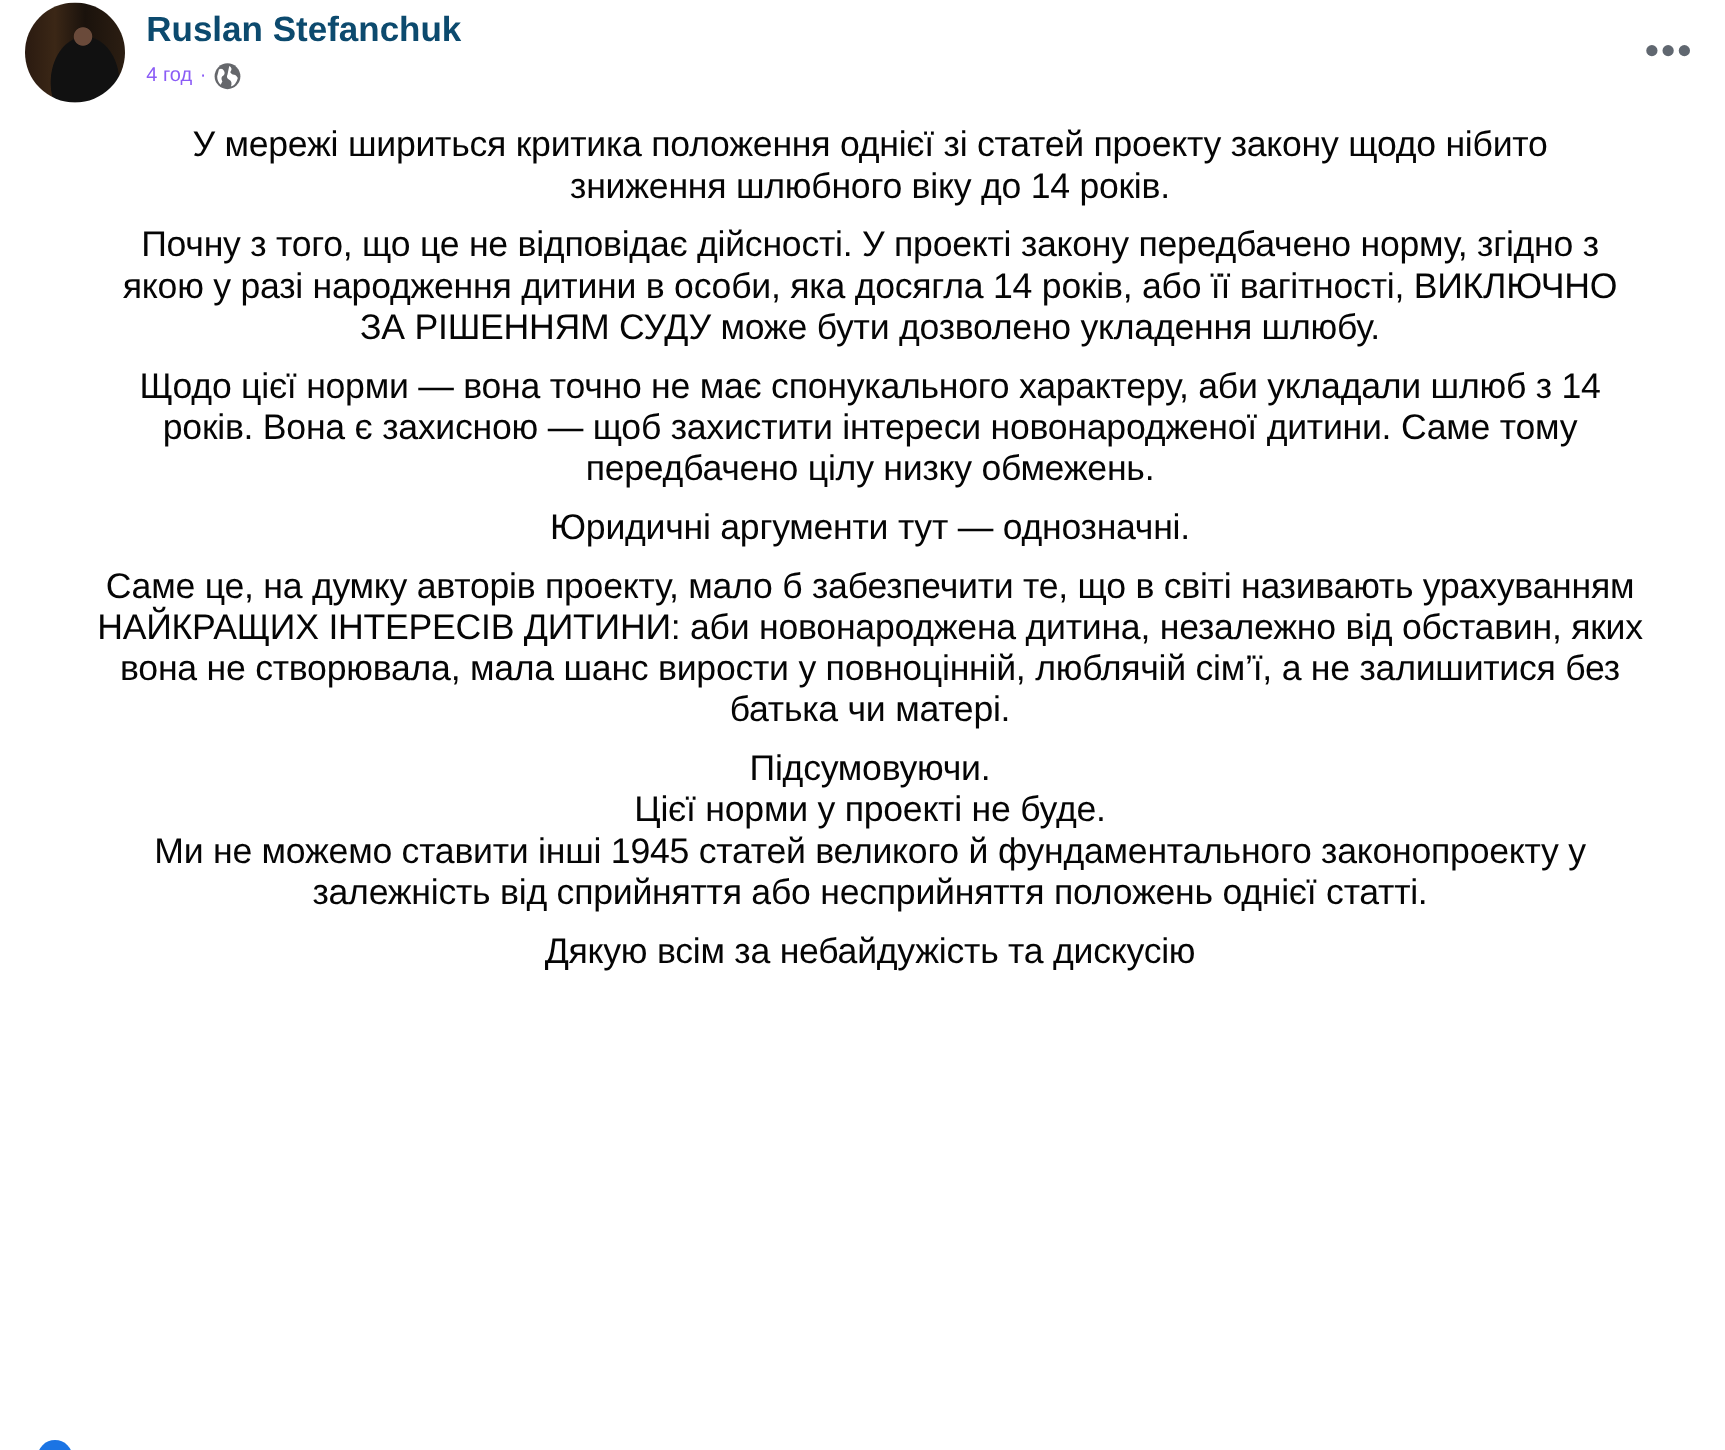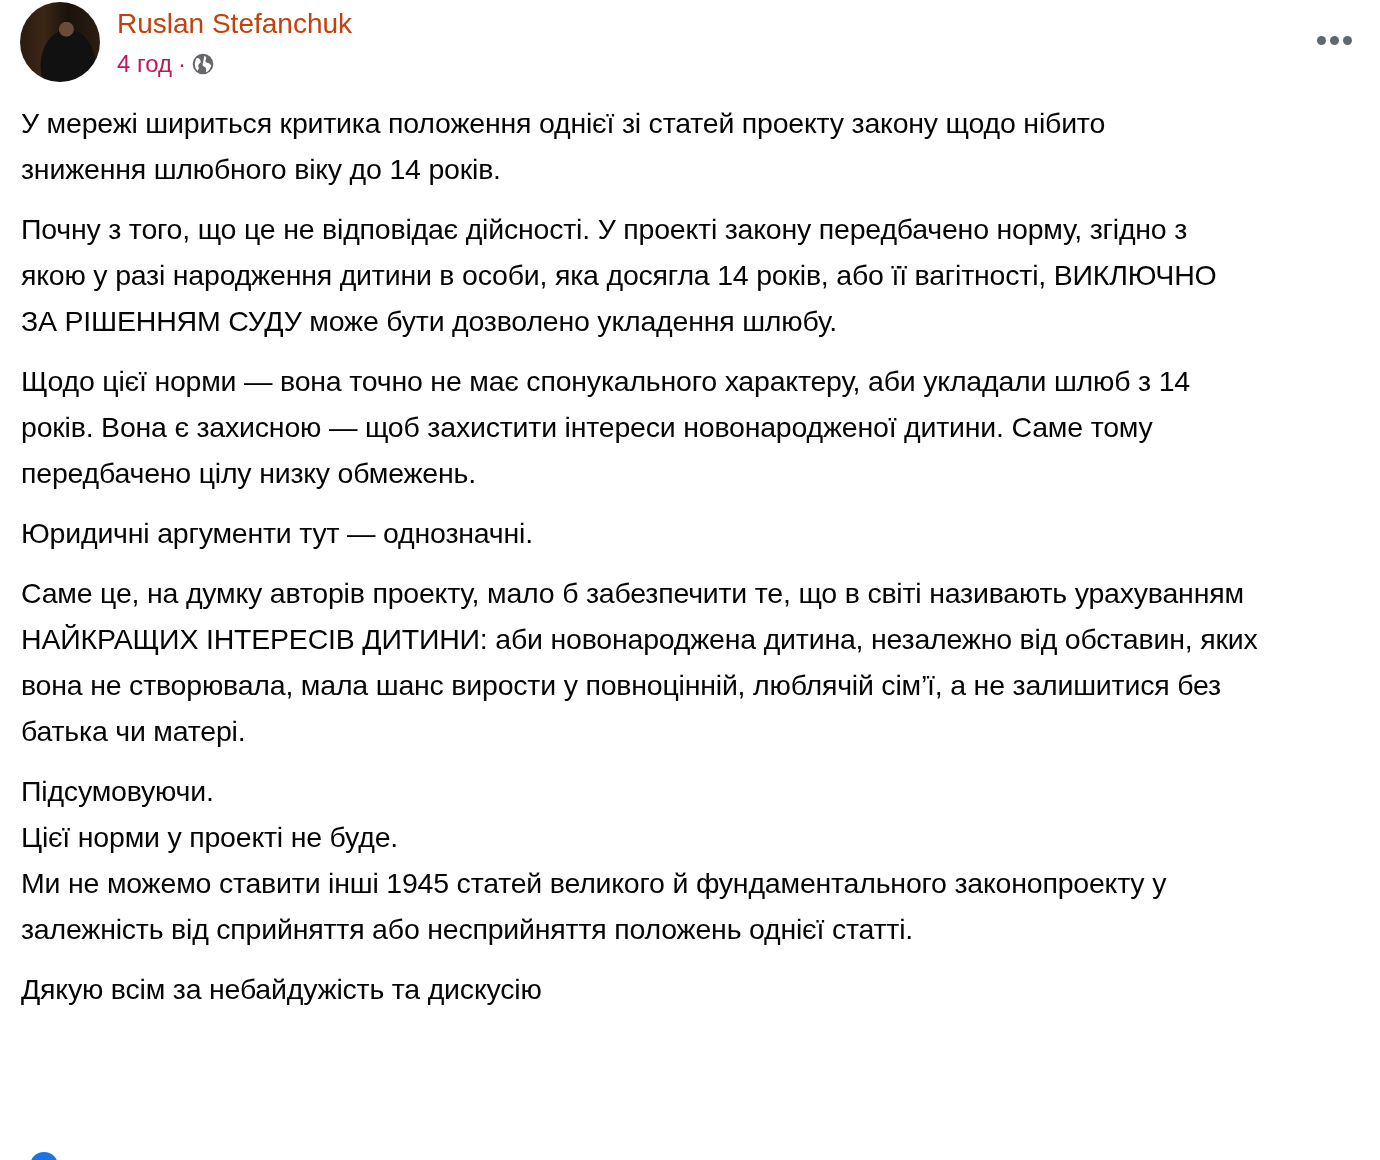--- a/index.html
+++ b/index.html
@@ -4,28 +4,28 @@
 <style>
   html, body { margin:0; padding:0; background:#ffffff; }
   body { width:1380px; height:1160px; overflow:hidden; position:relative;
          font-family:"Liberation Sans", sans-serif; color:#050505; }
   .header { position:absolute; left:20px; top:2px; height:82px; width:1340px; }
   .avatar { position:absolute; left:0; top:0; width:80px; height:80px; border-radius:50%;
             background: radial-gradient(circle at 58% 34%, #6a4a3a 0 10%, transparent 11%),
                         radial-gradient(ellipse at 60% 80%, #111 0 40%, transparent 41%),
                         linear-gradient(90deg, #2a1a10 0%, #3b2716 30%, #1a120c 60%, #2c1e12 100%);
             overflow:hidden; }
-  .author { position:absolute; left:97px; top:6px; font-size:28px; font-weight:normal; color:#c2410c; }
-  .meta { position:absolute; left:97px; top:48px; font-size:24px; color:#be185d; display:flex; align-items:center; gap:6px; }
+  .author { position:absolute; left:97px; top:6px; font-size:28px; font-weight:bold; color:#0c4a6e; }
+  .meta { position:absolute; left:97px; top:48px; font-size:16px; color:#8b5cf6; display:flex; align-items:center; gap:6px; }
   .globe { width:22px; height:22px; display:inline-block; }
   .more { position:absolute; right:2px; top:22px; width:48px; height:32px; display:flex;
           align-items:center; justify-content:center; gap:4px; cursor:pointer; }
   .more span { width:9px; height:9px; border-radius:50%; background:#606770; display:block; }
-  .body { position:absolute; left:21px; top:100px; width:1350px; font-size:28.5px; line-height:46px;
-          font-family:"Liberation Sans", sans-serif; letter-spacing:-0.2px; }
+  .body { position:absolute; left:21px; top:100px; width:1350px; font-size:28.5px; line-height:33px;
+          font-family:"Liberation Sans", sans-serif; letter-spacing:-0.2px;text-align:center; }
   .body p { margin:0 0 14px 0; white-space:pre-line; }
   .bottom-hint { position:absolute; left:30px; top:1152px; width:28px; height:28px; border-radius:50%; background:#1b74e4; }
 </style>
 </head>
 <body>
 
 <div class="header">
   <div class="avatar"></div>
   <div class="author">Ruslan Stefanchuk</div>
   <div class="meta">

